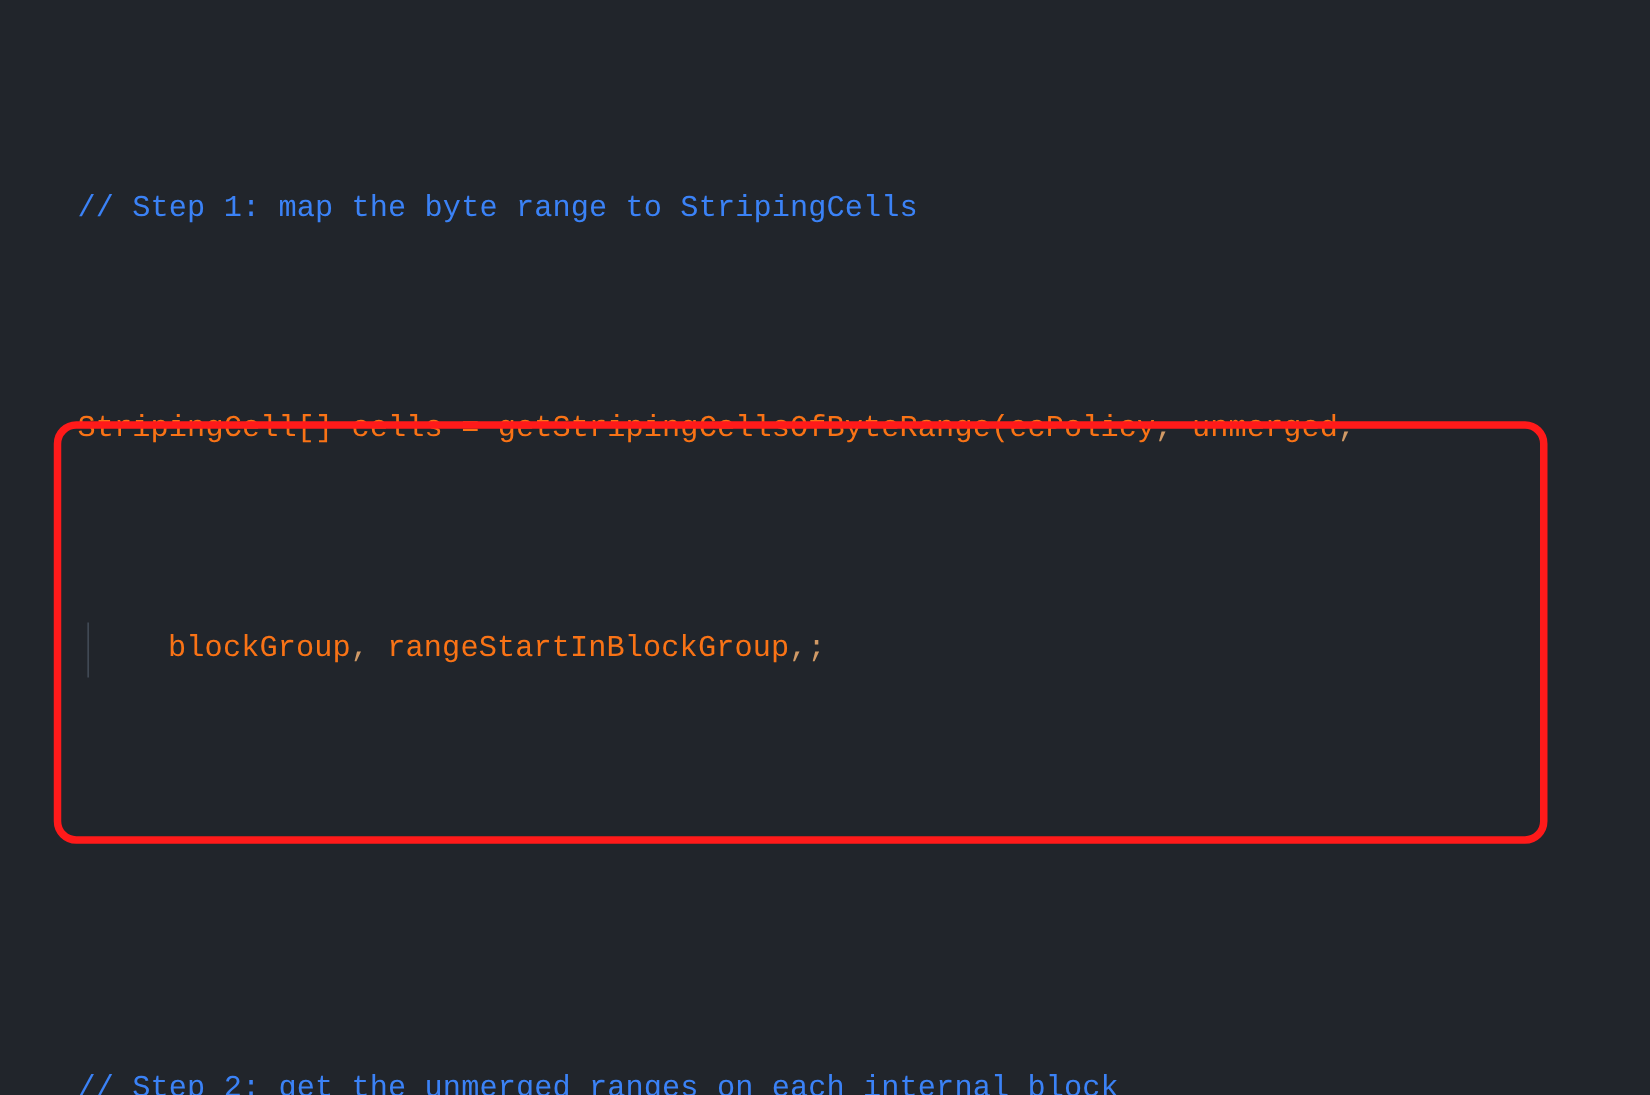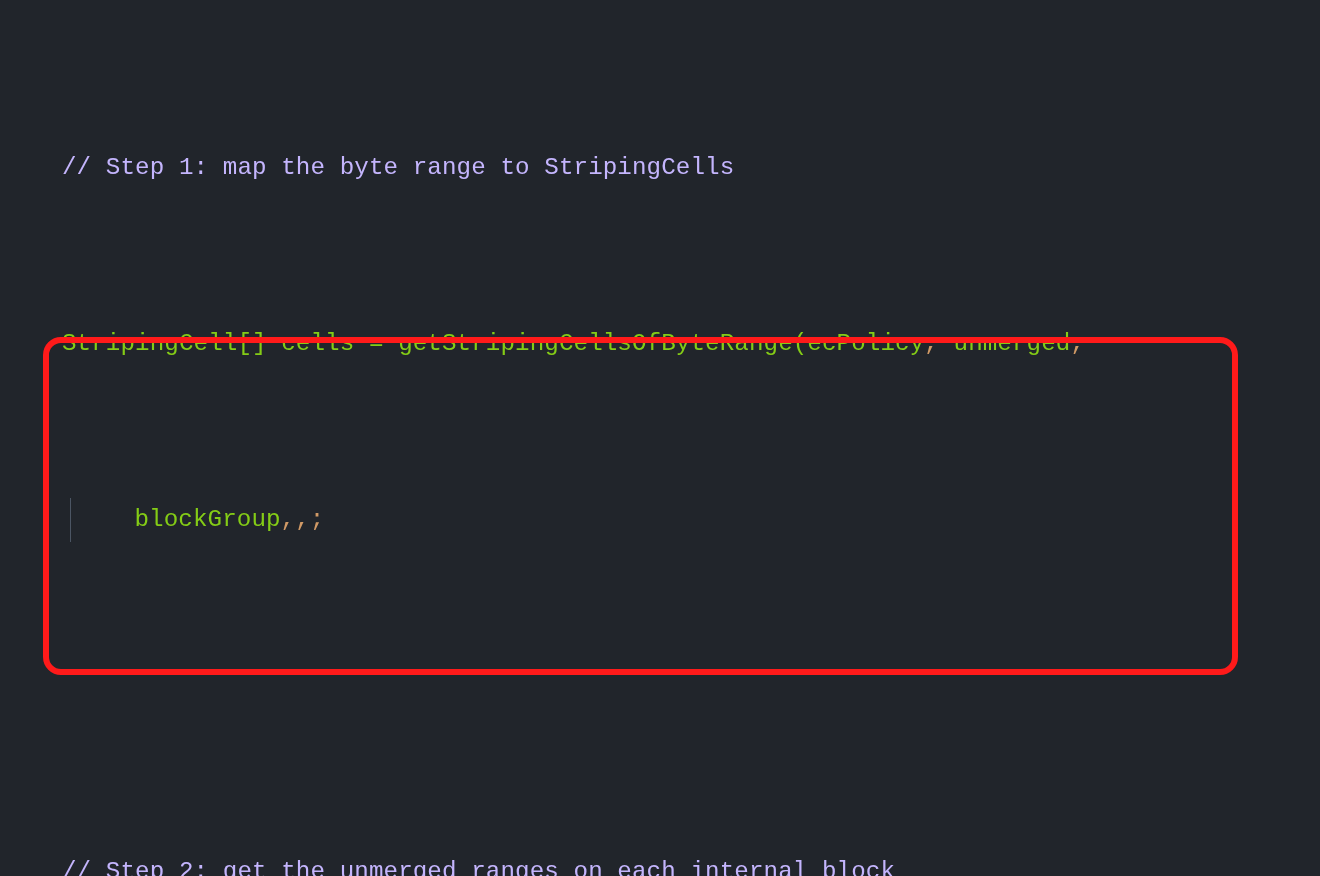--- a/index.html
+++ b/index.html
@@ -32,41 +32,41 @@
   }
   .indent-wrap-rule::before {
     content: "";
     position: absolute;
     left: 70px;
     top: 0;
     bottom: 0;
     width: 1px;
     background: #4b5563;
   }
-  .comment { color: #c4b5fd; }
-  .punct { color: #84cc16; }
+  .comment { color: #3b82f6; }
+  .punct { color: #f97316; }
   .comma-orange { color: #d19a66; }
   .semi-orange { color: #d19a66; }
   .highlight-box {
     position: absolute;
     border: 6px solid #ff1a1a;
     border-radius: 18px;
     pointer-events: none;
   }
 </style>
 </head>
 <body>
 
 <div class="code-container">
 
   <div class="line indent1"><span class="comment">// Step 1: map the byte range to StripingCells</span></div>
 
   <div class="line indent1"><span class="punct">StripingCell[] cells = getStripingCellsOfByteRange(ecPolicy</span><span class="comma-orange">,</span><span class="punct"> unmerged</span><span class="comma-orange">,</span></div>
 
-  <div class="line indent-wrap indent-wrap-rule"><span class="punct">    blockGroup</span><span class="comma-orange">,</span><span class="comma-orange">,</span><span class="semi-orange">;</span></div>
+  <div class="line indent-wrap indent-wrap-rule"><span class="punct">    blockGroup</span><span class="comma-orange">,</span><span class="punct"> rangeStartInBlockGroup</span><span class="comma-orange">,</span><span class="semi-orange">;</span></div>
 
   <div class="line"></div>
 
   <div class="line indent1"><span class="comment">// Step 2: get the unmerged ranges on each internal block</span></div>
 
   
 
   
 
   

